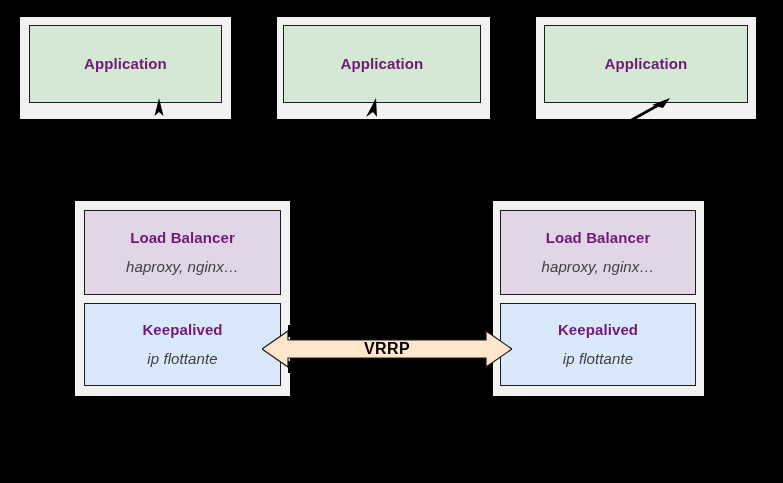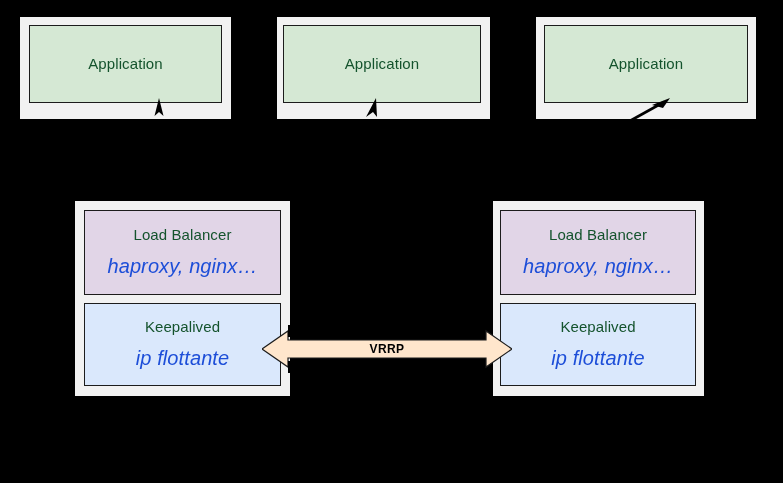--- a/index.html
+++ b/index.html
@@ -36,28 +36,28 @@
     justify-content: center;
     text-align: center;
     line-height: 1.25;
   }
   .node.green  { background: #d5e8d4; }
   .node.purple { background: #e1d5e7; justify-content: center; }
   .node.blue   { background: #dae8fc; text-align: center; }
 
   .node-title {
     font-size: 15px;
-    font-weight: normal;
-    color: #14532d;
+    font-weight: bold;
+    color: #701a75;
     letter-spacing: 0.1px;
   }
   .node-sub {
-    font-size: 20px;
+    font-size: 15px;
     font-style: italic;
-    color: #1d4ed8;
+    color: #404040;
     margin-top: 10px;
     letter-spacing: 0.1px;
   }
 
   
   .conn {
     position: absolute;
     pointer-events: none;
   }
 
@@ -71,21 +71,21 @@
   }
   .vrrp-label {
     position: absolute;
     left: 0;
     top: 0;
     width: 250px;
     height: 48px;
     display: flex;
     align-items: center;
     justify-content: center;
-    font-size: 12px;
+    font-size: 16px;
     font-weight: bold;
     color: #000000;
     letter-spacing: 0.4px;
   }
 
   
   .mask {
     position: absolute;
     background: #000000;
     pointer-events: none;

